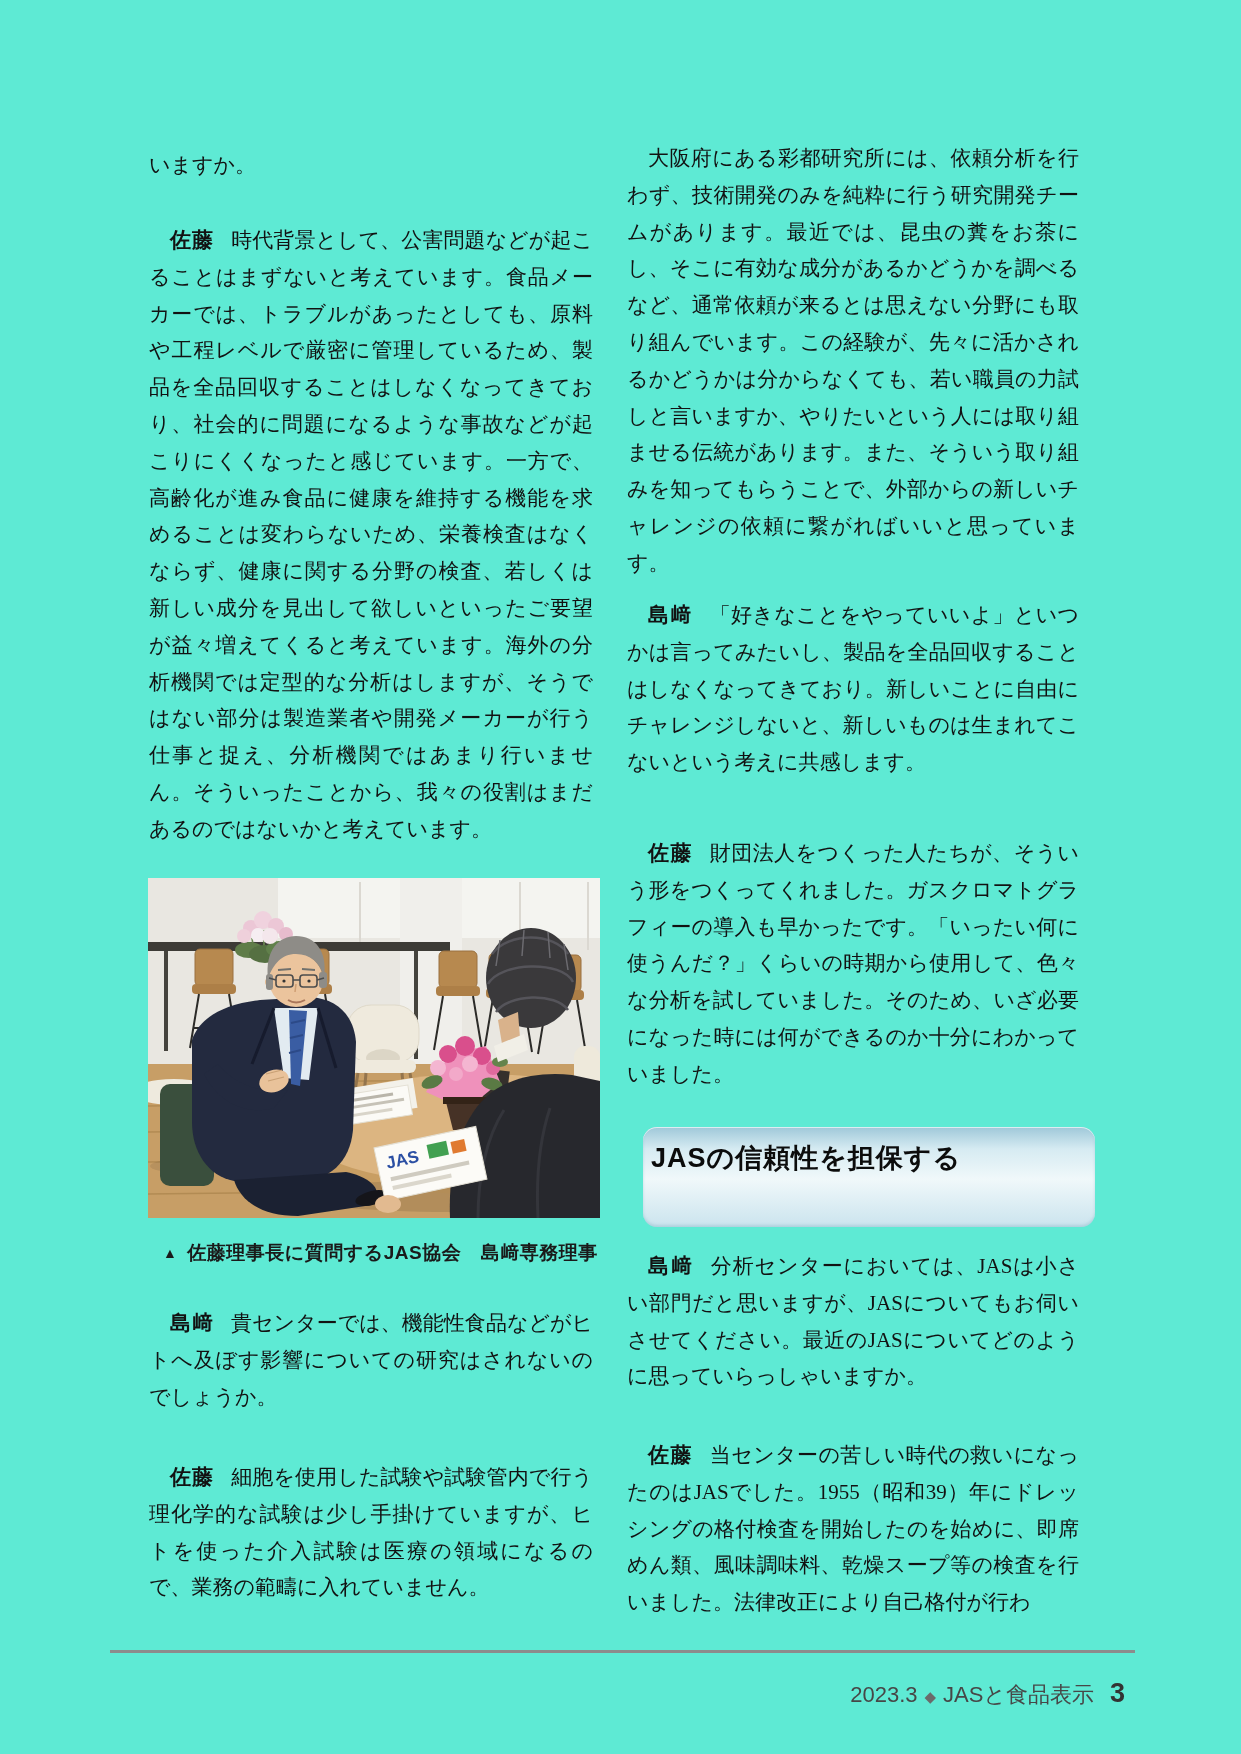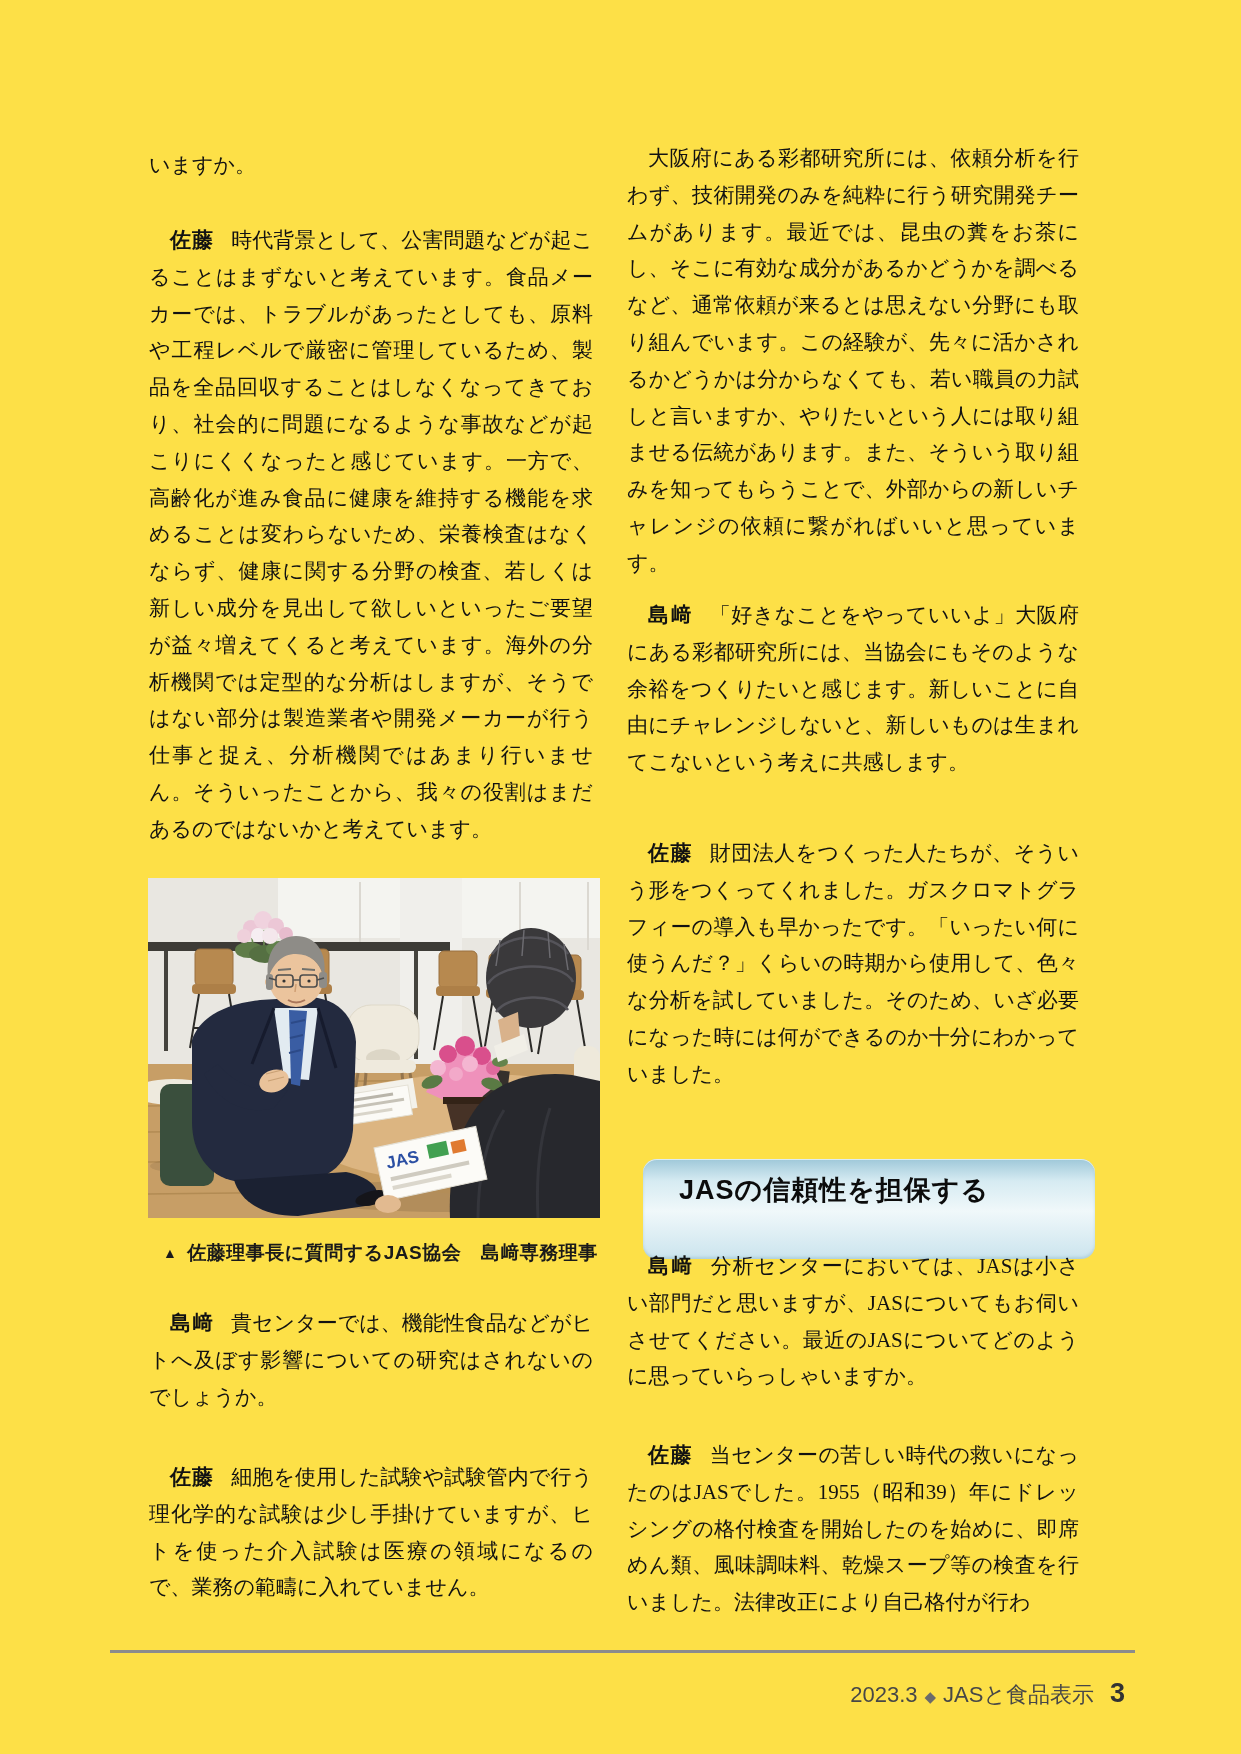--- a/index.html
+++ b/index.html
@@ -1,34 +1,34 @@
 <!DOCTYPE html>
 <html lang="ja"><head>
 <meta charset="utf-8">
 <style>
   html,body{margin:0;padding:0;background:#ffffff;}
-  .page{position:relative;width:1241px;height:1754px;background:#fde047;overflow:hidden;
+  .page{position:relative;width:1241px;height:1754px;background:#5eead4;overflow:hidden;
         font-family:"Liberation Serif","DejaVu Serif",serif;color:#121212;}
   .block{position:absolute;text-align:justify;font-size:21px;line-height:36.8px;}
   .colL{left:149px;width:444px;}
   .colR{left:627px;width:452px;}
   p.para{margin:0;text-indent:21px;}
   p.noindent{text-indent:0;}
   .speaker{font-family:Liberation Sans, sans-serif;font-weight:bold;
            margin-right:17px;letter-spacing:1px;}
   figure.photo{position:absolute;left:148px;top:878px;width:452px;height:340px;margin:0;
                line-height:0;background:#e9e7e1;}
   .caption{position:absolute;left:163px;top:1240px;display:flex;align-items:center;
            font-family:"Liberation Sans","DejaVu Sans",sans-serif;font-weight:bold;
            font-size:19px;color:#1a1a1a;letter-spacing:.5px;}
   .caption .tri{font-size:14px;margin-right:10px;line-height:1;}
   .heading-box{position:absolute;left:643px;top:1127px;width:452px;height:100px;
-               box-sizing:border-box;border-radius:14px;padding:14px 0 0 36px;
+               box-sizing:border-box;border-radius:14px;padding:14px 0 0 8px;
                background:linear-gradient(180deg,#9fc8d9 0%,#d6ebf2 22%,#f0f8fa 52%,#cbe4ee 100%);
-               box-shadow:inset 0 1px 0 rgba(255,255,255,.65), inset 0 -2px 3px rgba(120,170,190,.35);margin-top:32px;}
+               box-shadow:inset 0 1px 0 rgba(255,255,255,.65), inset 0 -2px 3px rgba(120,170,190,.35);}
   .heading-box .hline{font-family:"Liberation Sans","DejaVu Sans",sans-serif;font-weight:bold;
                font-size:27px;line-height:35px;color:#0c0c0c;letter-spacing:1px;}
   .footer-rule{position:absolute;left:110px;top:1650px;width:1025px;height:3px;background:#8c8c8c;}
   .footer-text{position:absolute;top:1678px;right:116px;display:flex;align-items:baseline;
                font-family:"Liberation Sans","DejaVu Sans",sans-serif;font-size:22px;color:#474747;margin-left:8px;}
   .footer-text .diamond{font-size:15px;color:#6b6b6b;margin:0 7px;}
   .footer-text .pageno{font-size:27px;font-weight:bold;color:#333;margin-left:16px;}
 </style>
 </head>
 <body>
@@ -229,21 +229,21 @@
       <span class="speaker">佐藤</span><span>細胞を使用した試験や試験管内で行う理化学的な試験は少し手掛けていますが、ヒトを使った介入試験は医療の領域になるので、業務の範疇に入れていません。</span>
     </p>
   </div>
 
   <div class="block colR" style="top:140px">
     <p class="para">大阪府にある彩都研究所には、依頼分析を行わず、技術開発のみを純粋に行う研究開発チームがあります。最近では、昆虫の糞をお茶にし、そこに有効な成分があるかどうかを調べるなど、通常依頼が来るとは思えない分野にも取り組んでいます。この経験が、先々に活かされるかどうかは分からなくても、若い職員の力試しと言いますか、やりたいという人には取り組ませる伝統があります。また、そういう取り組みを知ってもらうことで、外部からの新しいチャレンジの依頼に繋がればいいと思っています。</p>
   </div>
 
   <div class="block colR" style="top:597px">
     <p class="para">
-      <span class="speaker">島﨑</span><span>「好きなことをやっていいよ」大阪府にある彩都研究所には、当協会にもそのような余裕をつくりたいと感じます。新しいことに自由にチャレンジしないと、新しいものは生まれてこないという考えに共感します。</span>
+      <span class="speaker">島﨑</span><span>「好きなことをやっていいよ」といつかは言ってみたいし、製品を全品回収することはしなくなってきており。新しいことに自由にチャレンジしないと、新しいものは生まれてこないという考えに共感します。</span>
     </p>
   </div>
 
   <div class="block colR" style="top:835px">
     <p class="para">
       <span class="speaker">佐藤</span><span>財団法人をつくった人たちが、そういう形をつくってくれました。ガスクロマトグラフィーの導入も早かったです。「いったい何に使うんだ？」くらいの時期から使用して、色々な分析を試していました。そのため、いざ必要になった時には何ができるのか十分にわかっていました。</span>
     </p>
   </div>
 
   <div class="heading-box">

